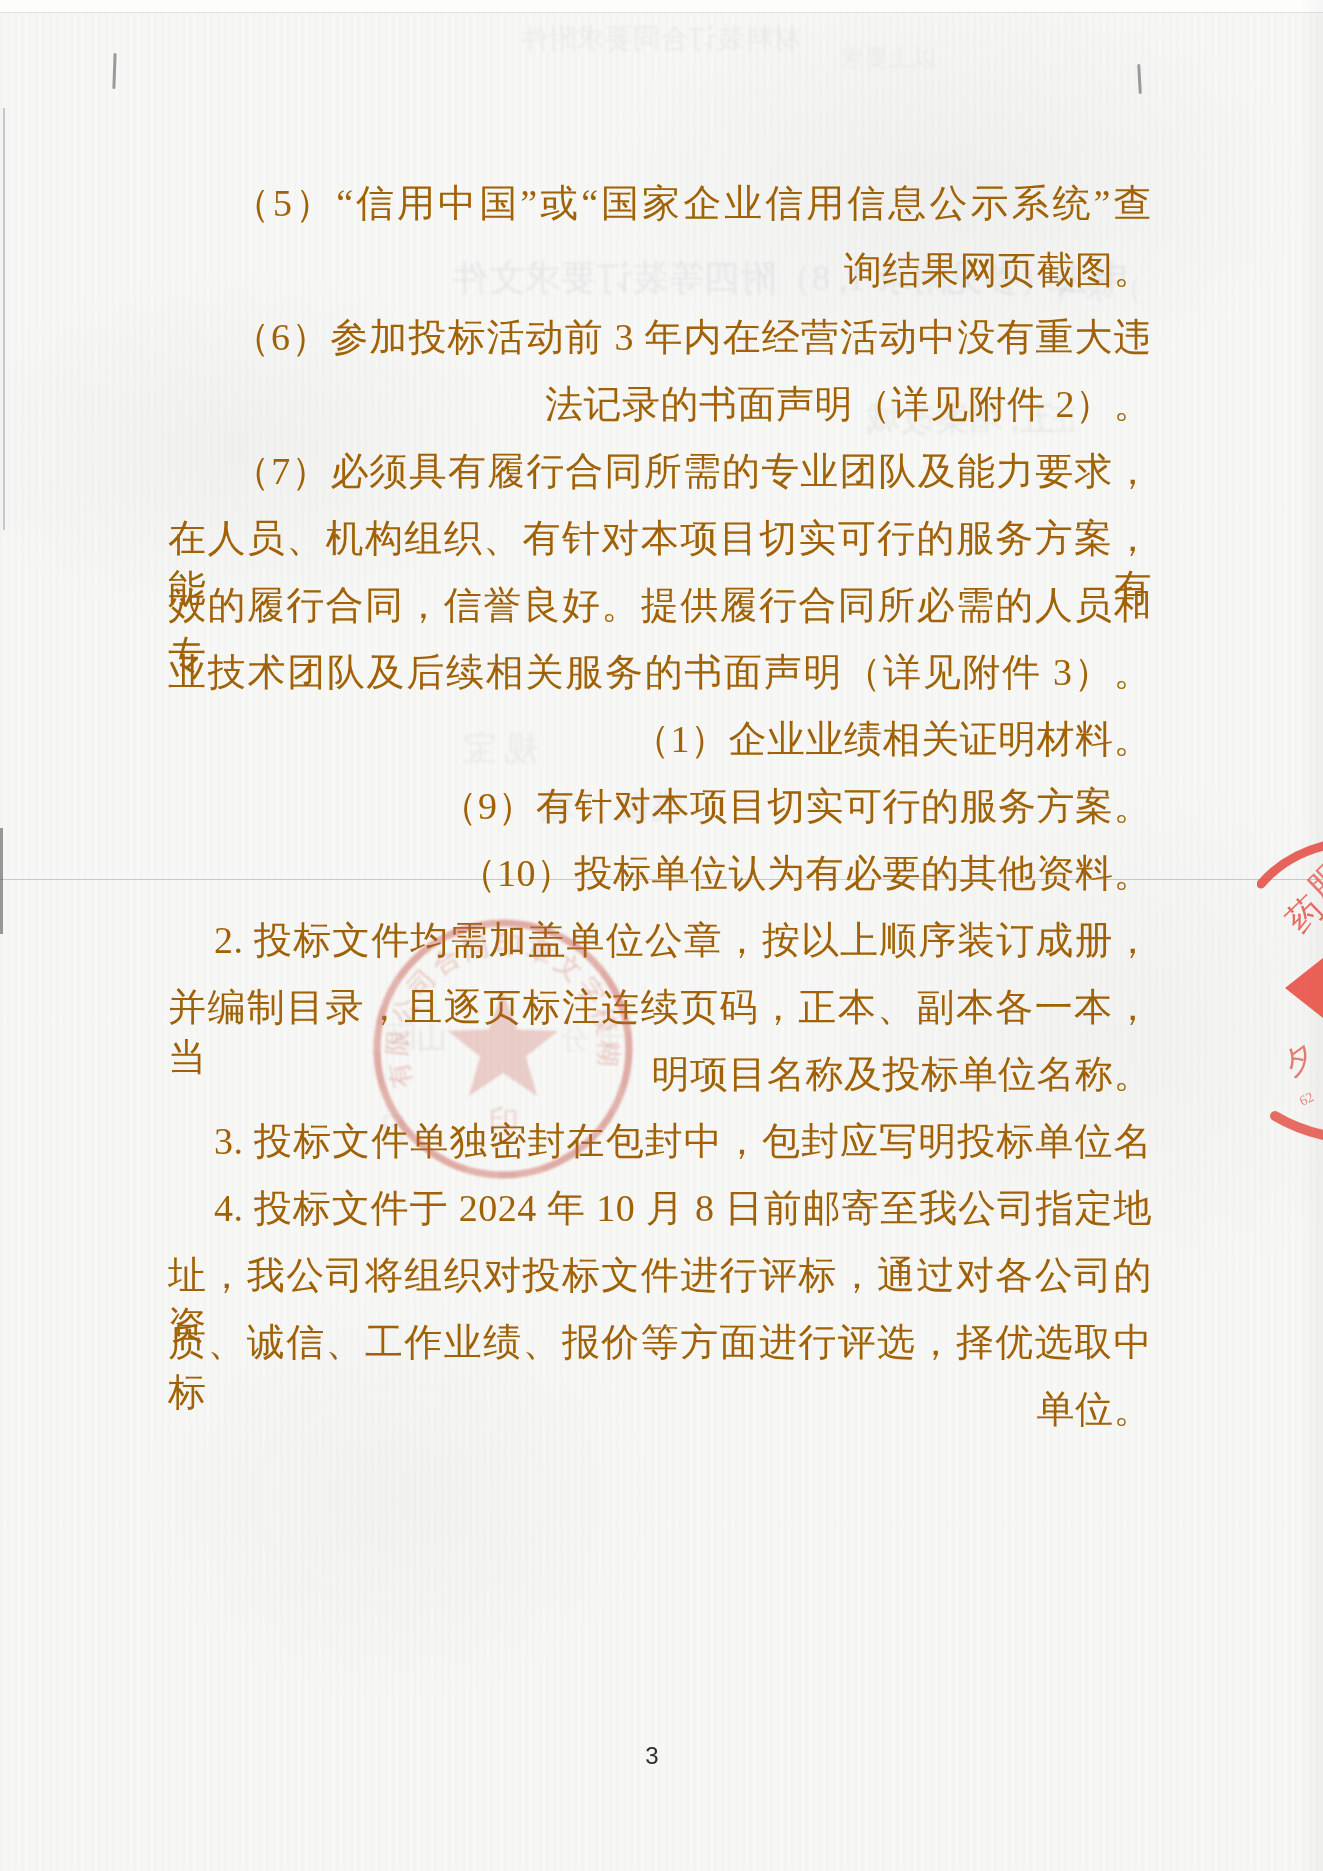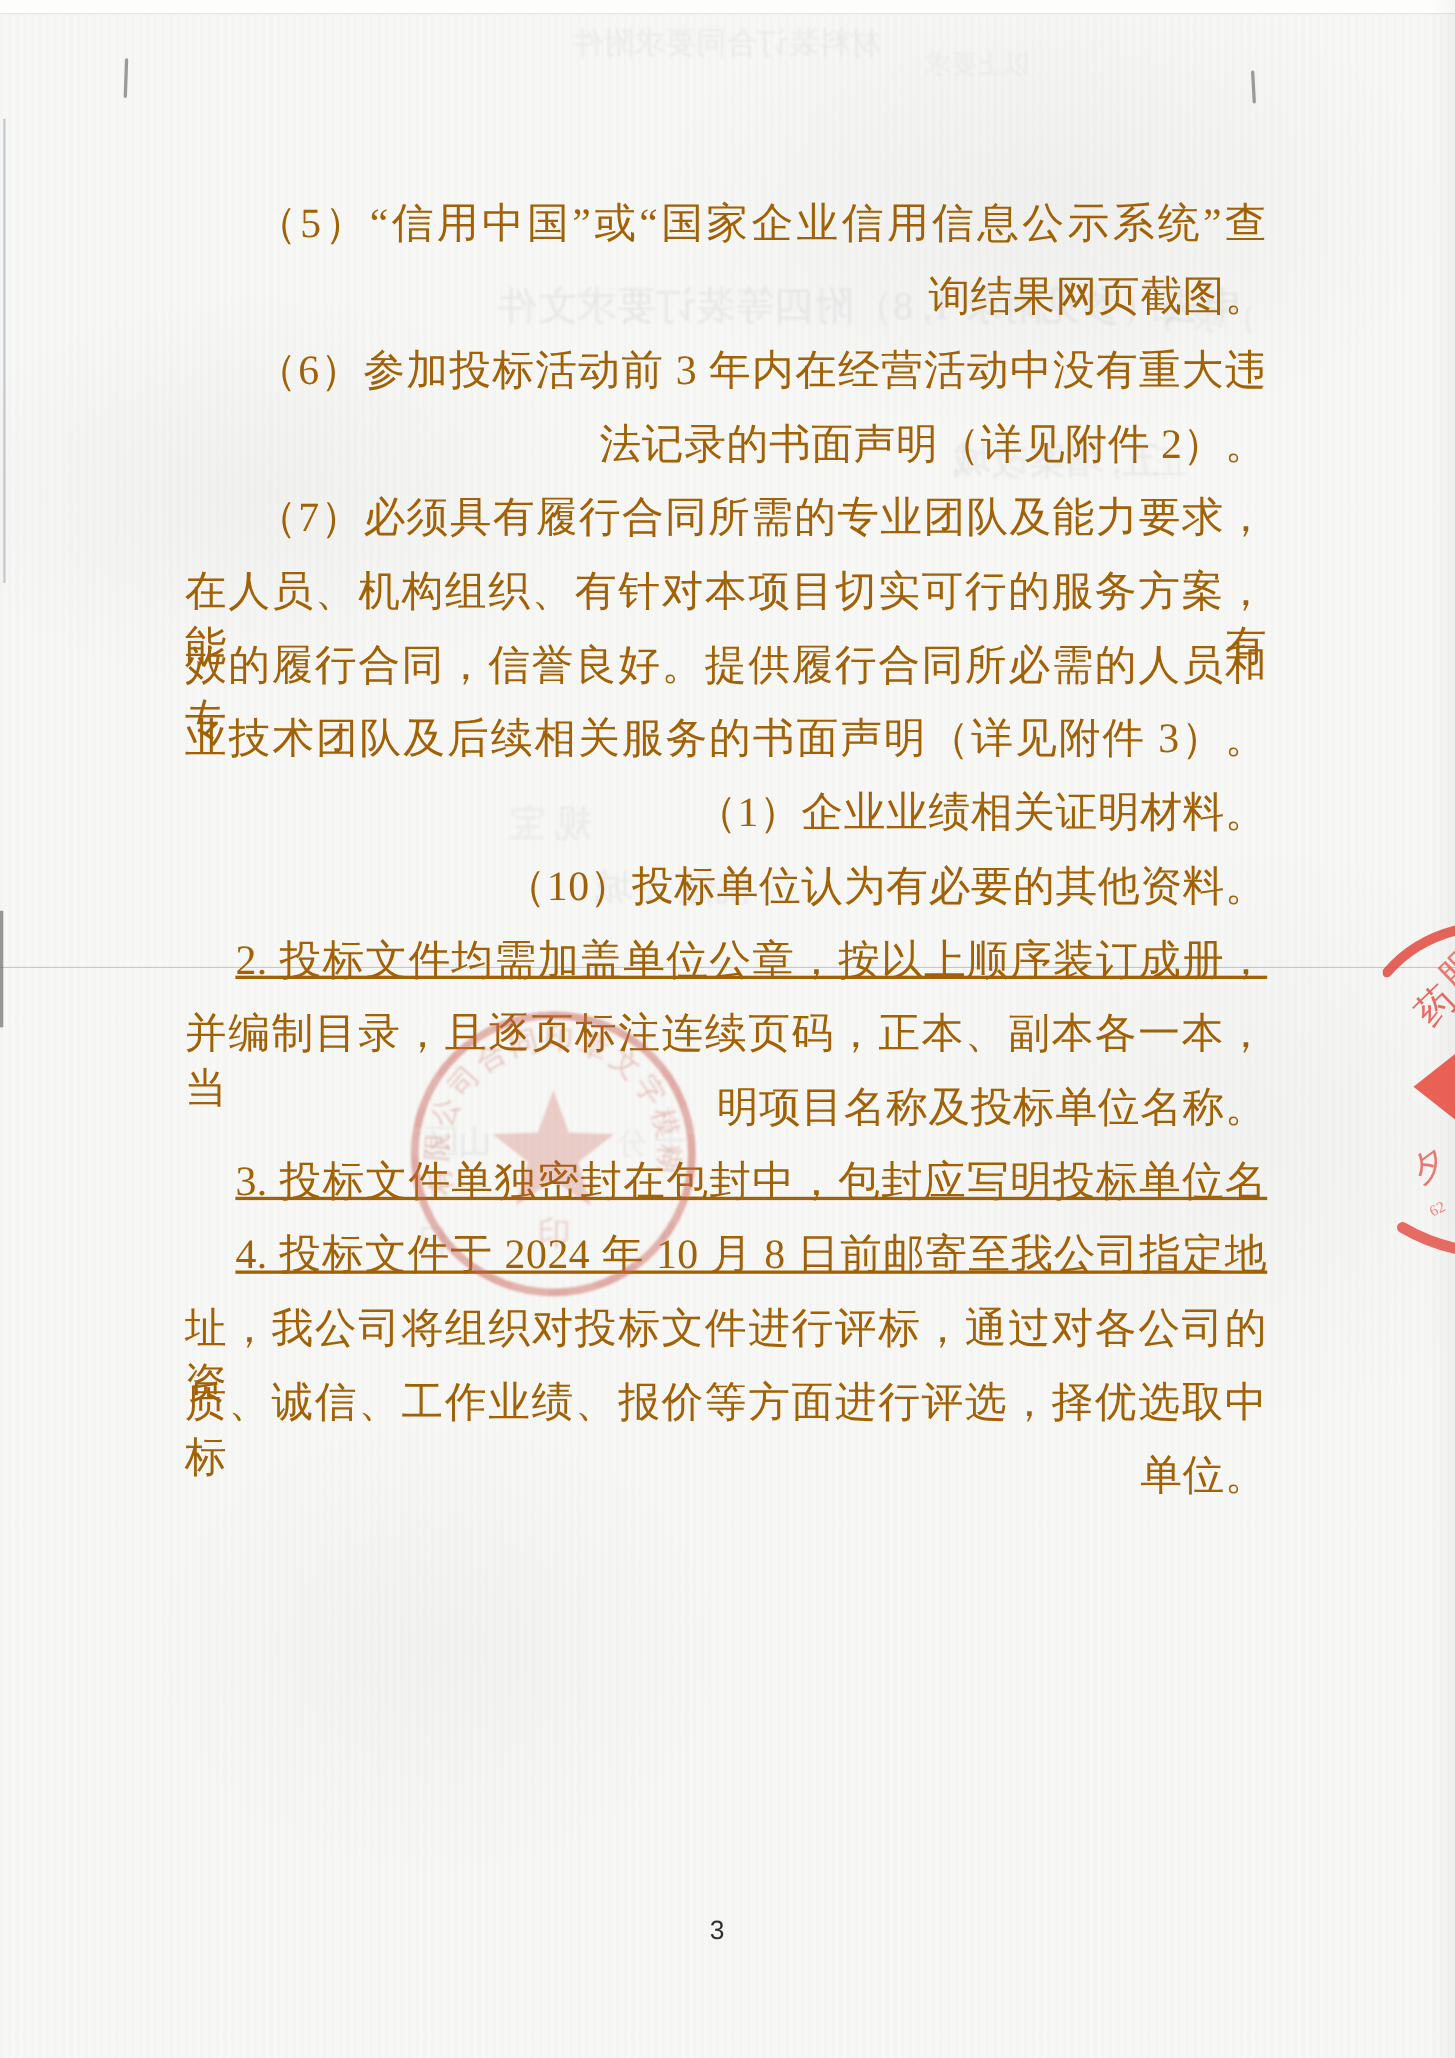--- a/index.html
+++ b/index.html
@@ -24,21 +24,21 @@
   .edge-dark{position:absolute;left:0;top:828px;width:3px;height:106px;background:#4a4a4a;opacity:.55;}
   .dash{position:absolute;width:3px;background:#3f3f42;opacity:.5;border-radius:2px;}
   .dash.d1{left:113px;top:53px;height:36px;transform:rotate(2deg);}
   .dash.d2{left:1138px;top:64px;height:30px;transform:rotate(-3deg);}
   .right-shade{position:absolute;right:0;top:0;width:22px;height:1871px;background:linear-gradient(90deg,transparent,rgba(90,95,100,.05));}
 
   #lines{position:absolute;left:168px;top:178px;width:984px;color:#a16207;}
   .line{height:67px;line-height:50px;font-size:38px;text-align:right;letter-spacing:.5px;}
   .line.j{text-align:justify;text-align-last:justify;}
   .line.ip{padding-left:64px;}
-  .line.in{padding-left:46px;text-decoration:underline;}
+  .line.in{padding-left:46px;}
 
   #artifacts span{position:absolute;color:#848b94;white-space:nowrap;filter:blur(1.2px);pointer-events:none;}
 
   .pagenum{position:absolute;left:622px;top:1742px;width:60px;text-align:center;
            font-size:24px;color:#2f2f2f;font-family:"Liberation Sans","DejaVu Sans",sans-serif;}
 
   .seal-center{position:absolute;left:369px;top:915px;}
   .seal-right{position:absolute;left:1257px;top:840px;}
   svg text{font-family:"Liberation Serif","DejaVu Serif",serif;}
 </style>
@@ -70,20 +70,21 @@
 <div id="lines">
     <div class="line j ip">（5）“信用中国”或“国家企业信用信息公示系统”查</div>
     <div class="line">询结果网页截图。</div>
     <div class="line j ip">（6）参加投标活动前 3 年内在经营活动中没有重大违</div>
     <div class="line">法记录的书面声明（详见附件 2）。</div>
     <div class="line j ip">（7）必须具有履行合同所需的专业团队及能力要求，</div>
     <div class="line j">在人员、机构组织、有针对本项目切实可行的服务方案，能有</div>
     <div class="line j">效的履行合同，信誉良好。提供履行合同所必需的人员和专</div>
     <div class="line j">业技术团队及后续相关服务的书面声明（详见附件 3）。</div>
     <div class="line ip">（1）企业业绩相关证明材料。</div>
+    <div class="line ip">（9）有针对本项目切实可行的服务方案。</div>
     <div class="line ip">（10）投标单位认为有必要的其他资料。</div>
     <div class="line j in">2. 投标文件均需加盖单位公章，按以上顺序装订成册，</div>
     <div class="line j">并编制目录，且逐页标注连续页码，正本、副本各一本，当</div>
     <div class="line">明项目名称及投标单位名称。</div>
     <div class="line j in">3. 投标文件单独密封在包封中，包封应写明投标单位名</div>
     <div class="line j in">4. 投标文件于 2024 年 10 月 8 日前邮寄至我公司指定地</div>
     <div class="line j">址，我公司将组织对投标文件进行评标，通过对各公司的资</div>
     <div class="line j">质、诚信、工作业绩、报价等方面进行评选，择优选取中标</div>
     <div class="line">单位。</div>
   </div>

